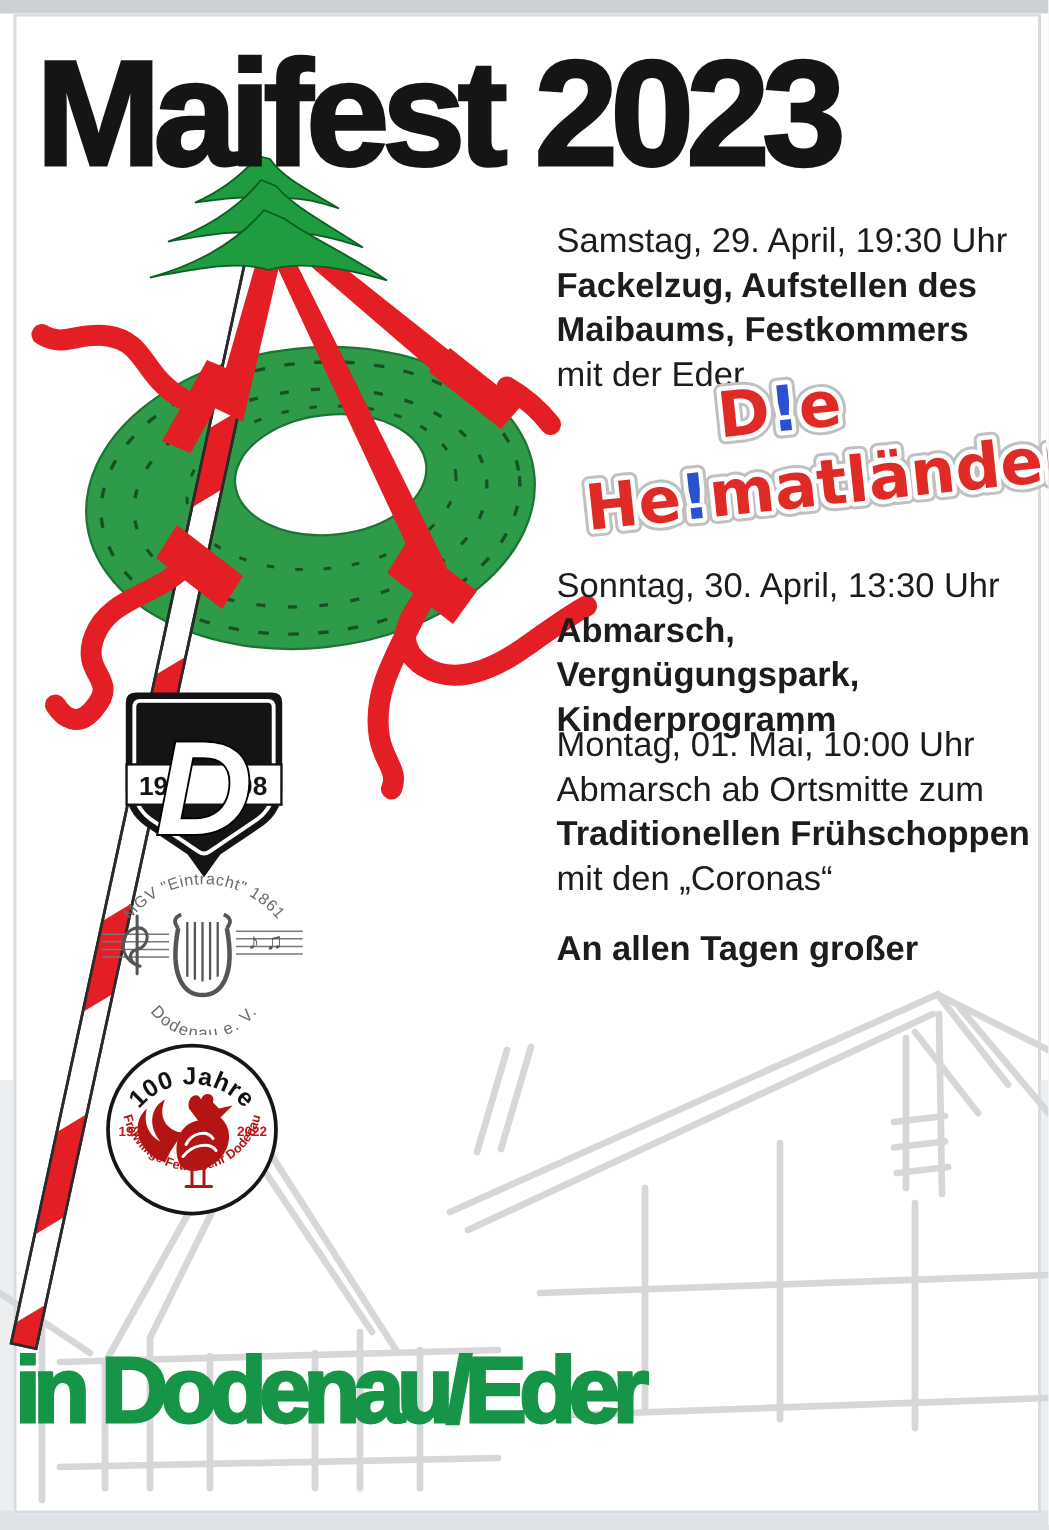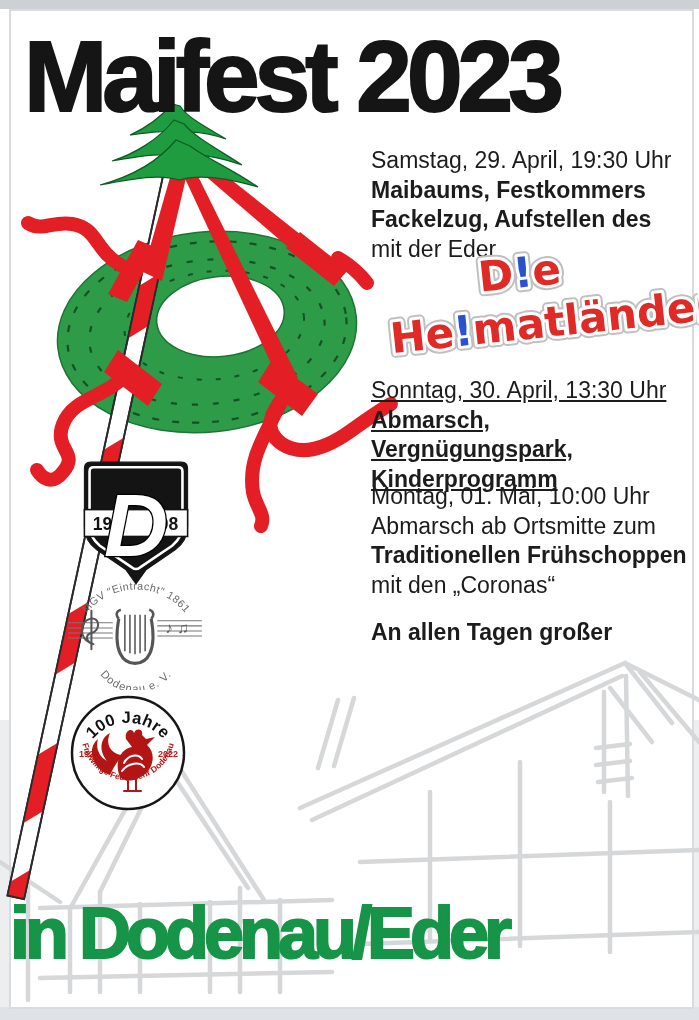--- a/index.html
+++ b/index.html
@@ -5,26 +5,26 @@
   html,body{margin:0;padding:0;}
   body{width:699px;height:1020px;overflow:hidden;background:#eceef0;font-family:"Liberation Sans",sans-serif;}
   #stage{position:relative;width:699px;height:720px;background:#fff;}
   .edge-top{position:absolute;left:0;top:0;width:699px;height:9px;background:#cdd1d5;}
   .edge-bottom{position:absolute;left:0;top:1007px;width:699px;height:13px;background:#dfe2e6;}
   .frame{position:absolute;left:9px;top:9px;width:681px;height:996px;border:2px solid #d9dcdf;background:#fff;}
   svg{display:block;}
   .abs{position:absolute;}
   
   .title{left:24px;top:26px;font-size:100px;line-height:1;font-weight:bold;letter-spacing:-5px;color:#151515;-webkit-text-stroke:2px #151515;white-space:nowrap;z-index:6;}
-  .loc{left:10px;top:897px;font-size:72px;line-height:1;font-weight:bold;letter-spacing:-5px;color:#169447;-webkit-text-stroke:2px #169447;white-space:nowrap;z-index:6;}
+  .loc{left:10px;top:897px;font-size:62px;line-height:1;font-weight:bold;letter-spacing:-5px;color:#169447;-webkit-text-stroke:2px #169447;white-space:nowrap;z-index:6;}
   
   .col{left:371px;width:316px;z-index:5;color:#1c1c1c;}
   .ln{display:block;font-size:23px;line-height:29.5px;}
   .b{font-weight:bold;}
-  .blk1{top:146px;} .blk2{top:376px;text-decoration:underline;} .blk3{top:482px;} .blk4{top:618px;}
+  .blk1{top:146px;} .blk2{top:376px;} .blk3{top:482px;} .blk4{top:618px;}
   
   #lineart{left:0;top:0;z-index:1;}
   #maypole{left:0;top:0;z-index:2;}
   .badge{z-index:4;}
   #bandlogo{left:380px;top:258px;z-index:5;transform:rotate(-6deg);transform-origin:left top;}
   .bandtext{font-family:"DejaVu Sans",sans-serif;font-weight:bold;}
 </style>
 </head>
 <body>
 
@@ -114,22 +114,22 @@
       <path d="M172,104 C160,118 146,128 130,135 C152,132 166,130 176,134 C190,130 206,132 226,139 C204,126 188,118 180,106 Z"></path>
       <path d="M174,120 C158,140 134,154 112,161 C142,156 162,152 177,158 C193,152 216,156 242,165 C216,148 196,138 184,124 Z"></path>
       <path d="M176,140 C156,164 126,178 100,185 C136,178 160,174 179,180 C199,174 228,178 258,187 C230,168 206,158 190,146 Z"></path>
     </g>
   </svg>
 
   <div class="abs title">Maifest 2023</div>
 
   <div class="abs col blk1">
     <span class="ln">Samstag, 29. April, 19:30 Uhr</span>
+    <span class="ln b">Fackelzug, Aufstellen des</span>
     <span class="ln b">Maibaums, Festkommers</span>
-    <span class="ln b">Fackelzug, Aufstellen des</span>
     <span class="ln">mit der Eder</span>
   </div>
   <div class="abs col blk2">
     <span class="ln">Sonntag, 30. April, 13:30 Uhr</span>
     <span class="ln b">Abmarsch, Vergnügungspark,</span>
     <span class="ln b">Kinderprogramm</span>
   </div>
   <div class="abs col blk3">
     <span class="ln">Montag, 01. Mai, 10:00 Uhr</span>
     <span class="ln">Abmarsch ab Ortsmitte zum</span>

